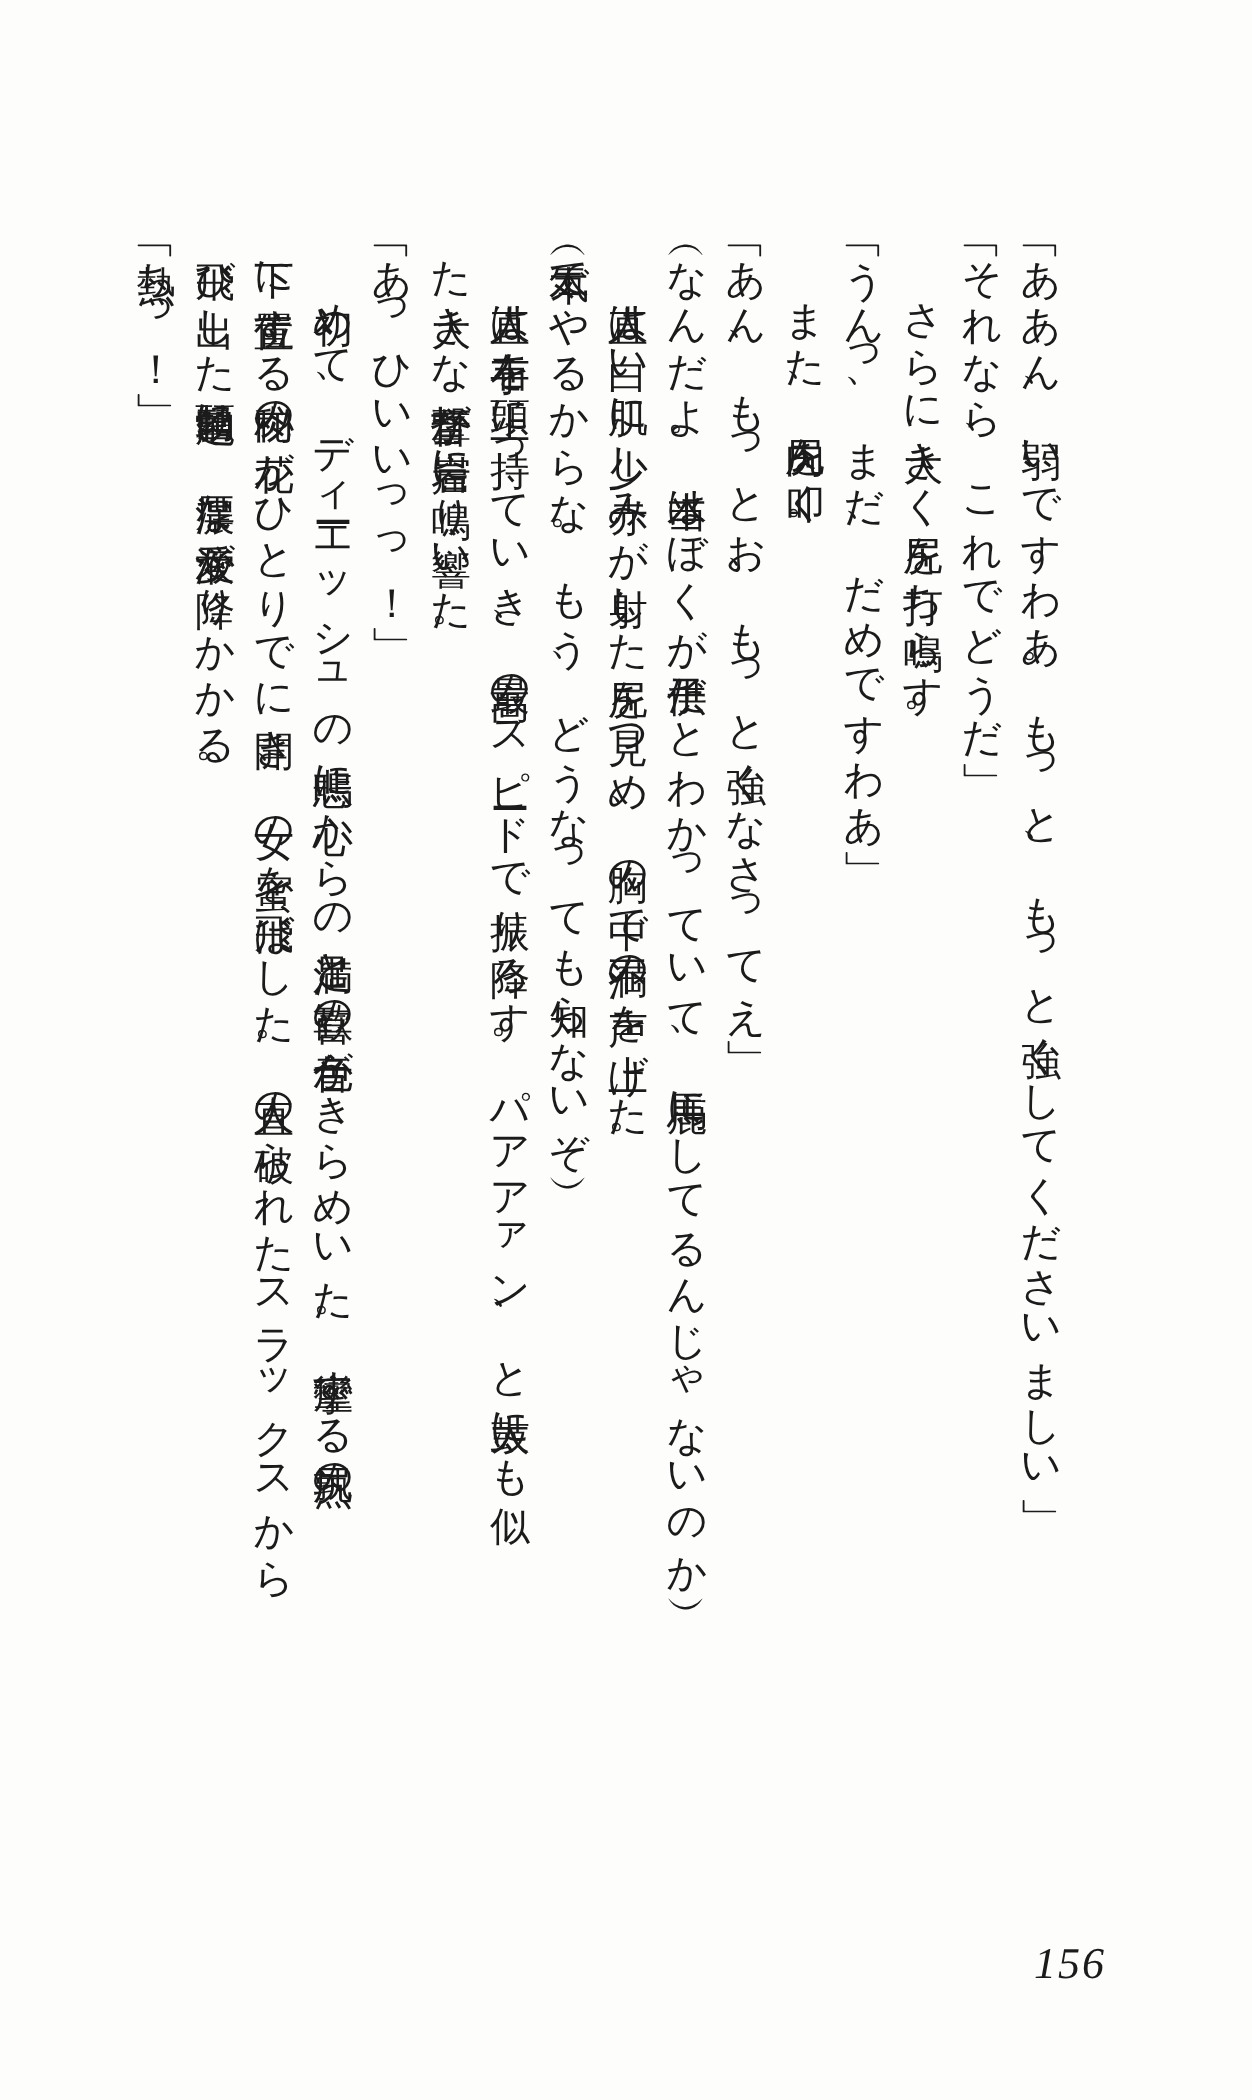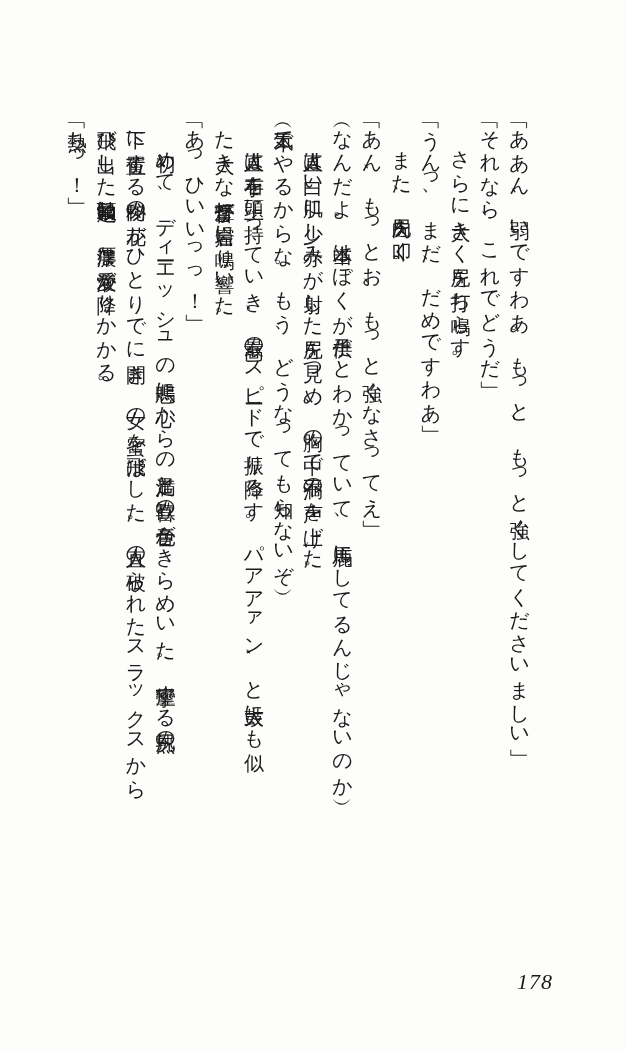--- a/index.html
+++ b/index.html
@@ -62,14 +62,14 @@
       <p class="col indent">直人は白い肌に少し赤みが射した尻を見つめ、胸の中で不満の声を上げた。</p>
       <p class="col">（本気でやるからな。もう、どうなっても知らないぞ）</p>
       <p class="col indent">直人は右手を頭上に持っていき、最高のスピードで振り降ろす。パアアァン、と太鼓にも似</p>
       <p class="col">た大きな打撃音が岩窟に鳴り響いた。</p>
       <p class="col">「あっひいいっっ！」</p>
       <p class="col indent">初めて、ディーエッシュの悲鳴に心からの満足と歓喜の音色がきらめいた。痙攣する熟尻の</p>
       <p class="col">下に位置する秘肉の花がひとりでに開き、女の蜜を飛ばした。直人の破られたスラックスから</p>
       <p class="col">飛び出した勃起亀頭に、濃厚な愛液が降りかかる。</p>
       <p class="col">「熱ちっ！」</p>
     </div>
-  <div class="page-number">178</div>
+  <div class="page-number">156</div>
 </div>
 
 </body></html>

